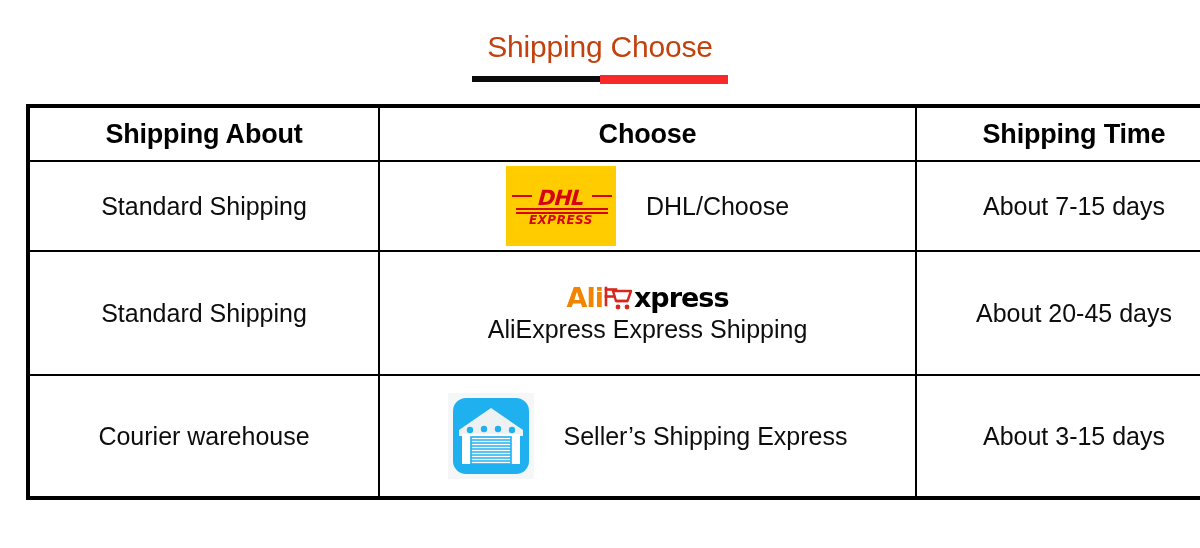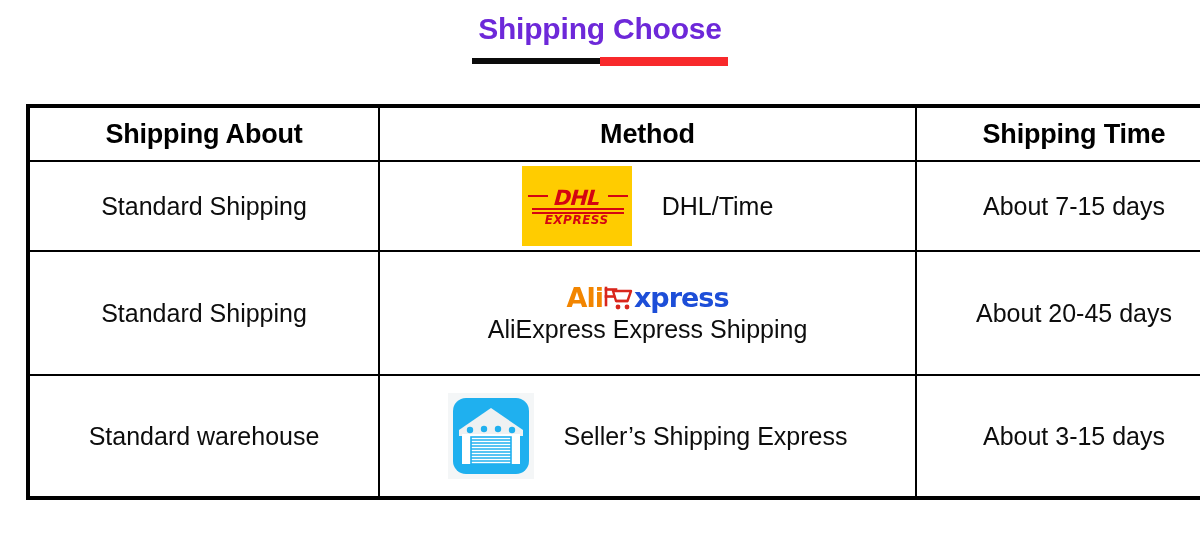--- a/index.html
+++ b/index.html
@@ -19,24 +19,25 @@
   
   .title-block {
     position: absolute;
     left: 0;
     top: 10px;
     width: 1200px;
     text-align: center;
   }
   .title-text {
     font-size: 30px;
-    font-weight: bold;
+    font-weight: normal;
     letter-spacing: -0.2px;
     line-height: 38px;
-    color: #6d28d9;
+    color: #c2410c;
+    margin-top: 18px;
   }
   .title-rule {
     width: 256px;
     margin: 8px auto 0 auto;
     display: flex;
     align-items: center;
     height: 10px;
   }
   .rule-black {
     width: 128px;
@@ -163,21 +164,21 @@
     height: 30px;
     line-height: 30px;
   }
   .ali-part {
     font-family: "DejaVu Sans", sans-serif;
     font-size: 27px;
     font-weight: bold;
     letter-spacing: -1px;
   }
   .ali-orange { color: #f28500; }
-  .ali-red    { color: #1d4ed8; }
+  .ali-red    { color: #000000; }
   .ali-cart {
     width: 30px;
     height: 26px;
     margin: 0 1px 0 0;
     position: relative;
     display: inline-block;
   }
 
   
   .wh-icon {
@@ -200,21 +201,21 @@
   <div class="title-rule">
     <div class="rule-black"></div>
     <div class="rule-red"></div>
   </div>
 </div>
 
 <table class="ship-table">
   <thead>
     <tr class="head-row">
       <th class="col-method">Shipping About</th>
-      <th class="col-courier">Method</th>
+      <th class="col-courier">Choose</th>
       <th class="col-time">Shipping Time</th>
     </tr>
   </thead>
   <tbody>
 
     <tr class="body-row row-1">
       <td>
         <span class="cell-text">Standard Shipping</span>
       </td>
       <td class="courier-cell">
@@ -222,21 +223,21 @@
           <div class="dhl-logo">
             <div class="dhl-mark">
               <div class="dhl-streak s1"></div>
               <div class="dhl-streak s2"></div>
               <div class="dhl-word">DHL</div>
               <div class="dhl-streak s3"></div>
               <div class="dhl-streak s4"></div>
               <div class="dhl-express">EXPRESS</div>
             </div>
           </div>
-          <span class="cell-text">DHL/Time</span>
+          <span class="cell-text">DHL/Choose</span>
         </div>
       </td>
       <td>
         <span class="cell-text">About 7-15 days</span>
       </td>
     </tr>
 
     <tr class="body-row row-2">
       <td>
         <span class="cell-text">Standard Shipping</span>
@@ -263,21 +264,21 @@
           <span class="cell-text">AliExpress Express Shipping</span>
         </div>
       </td>
       <td>
         <span class="cell-text">About 20-45 days</span>
       </td>
     </tr>
 
     <tr class="body-row row-3">
       <td>
-        <span class="cell-text">Standard warehouse</span>
+        <span class="cell-text">Courier warehouse</span>
       </td>
       <td class="courier-cell">
         <div class="courier-inline">
           <div class="wh-icon">
             <svg width="80" height="80" viewBox="0 0 80 80" aria-hidden="true">
               <rect x="2" y="2" width="76" height="76" rx="13" ry="13" fill="#1fb0ef"></rect>
               <path d="M40 12 L72 34 L72 40 L8 40 L8 34 Z" fill="#eef1f2"></path>
               <rect x="11" y="38" width="58" height="30" fill="#ffffff"></rect>
               <circle cx="19" cy="34" r="3.2" fill="#1fb0ef"></circle>
               <circle cx="33" cy="33" r="3.2" fill="#1fb0ef"></circle>

